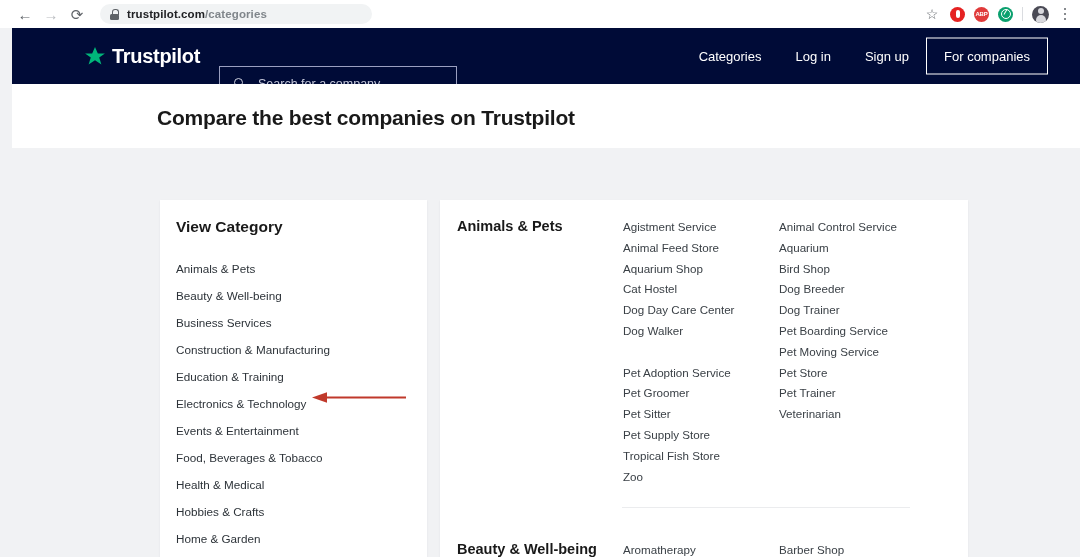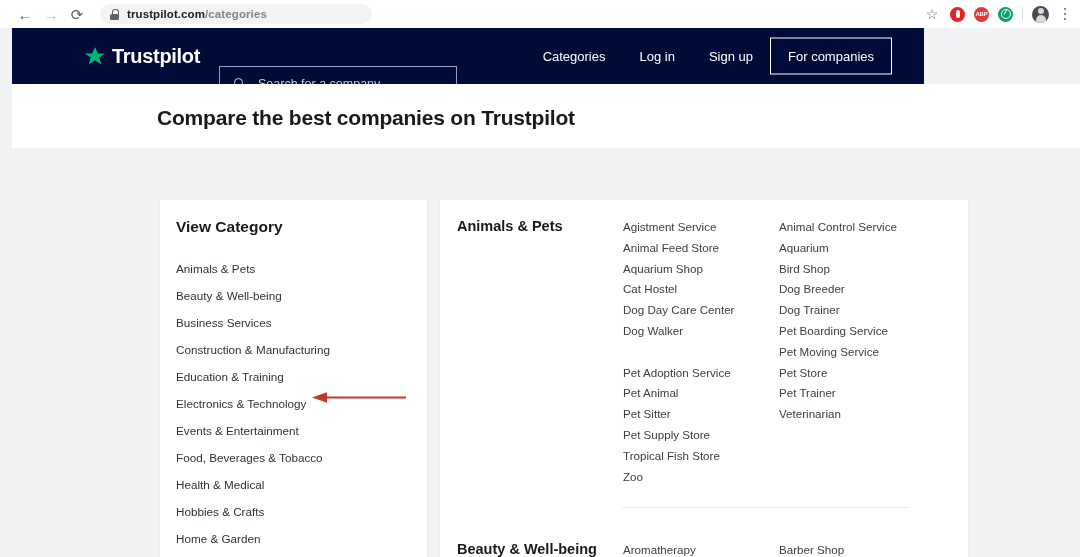--- a/index.html
+++ b/index.html
@@ -85,21 +85,21 @@
   .kebab i{width:2.5px;height:2.5px;border-radius:50%;background:#5f6368;display:block;}
 
   
   .viewport{
     position:absolute;left:0;top:28px;width:1080px;height:529px;
     background:#f1f2f4;overflow:hidden;
   }
 
   
   .site-header{
-    position:absolute;left:12px;top:0;width:912px;height:56px;
+    position:absolute;left:12px;top:0;width:1068px;height:56px;
     background:#000b37;
     display:flex;align-items:center;
   }
   .logo{
     position:absolute;left:72px;top:50%;transform:translateY(-50%);
     display:flex;align-items:center;gap:6px;
   }
   .logo-star{width:22px;height:22px;display:block;}
   .logo-text{
     color:#ffffff;font-size:20px;font-weight:bold;letter-spacing:-.3px;
@@ -275,21 +275,21 @@
       <div class="group-cols" style="top:17px;">
         <div class="col">
           <a class="sub-link">Agistment Service</a>
           <a class="sub-link">Animal Feed Store</a>
           <a class="sub-link">Aquarium Shop</a>
           <a class="sub-link">Cat Hostel</a>
           <a class="sub-link">Dog Day Care Center</a>
           <a class="sub-link">Dog Walker</a>
           <span class="sub-link spacer">&nbsp;</span>
           <a class="sub-link">Pet Adoption Service</a>
-          <a class="sub-link">Pet Animal</a>
+          <a class="sub-link">Pet Groomer</a>
           <a class="sub-link">Pet Sitter</a>
           <a class="sub-link">Pet Supply Store</a>
           <a class="sub-link">Tropical Fish Store</a>
           <a class="sub-link">Zoo</a>
         </div>
         <div class="col">
           <a class="sub-link">Animal Control Service</a>
           <a class="sub-link">Aquarium</a>
           <a class="sub-link">Bird Shop</a>
           <a class="sub-link">Dog Breeder</a>

